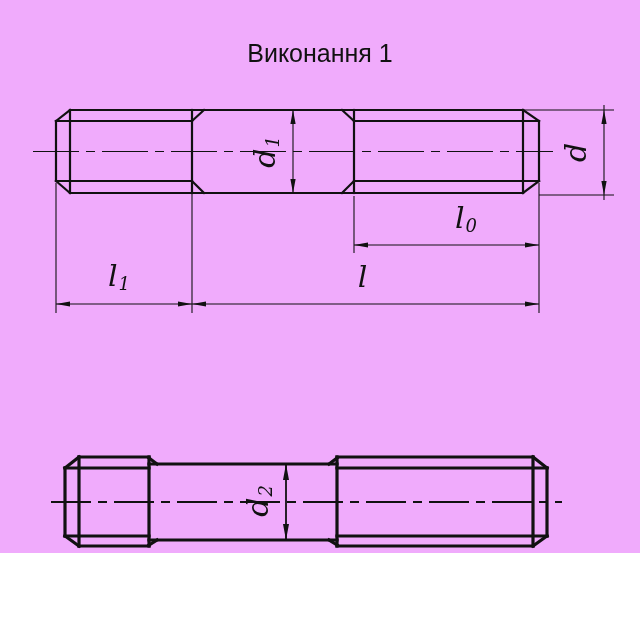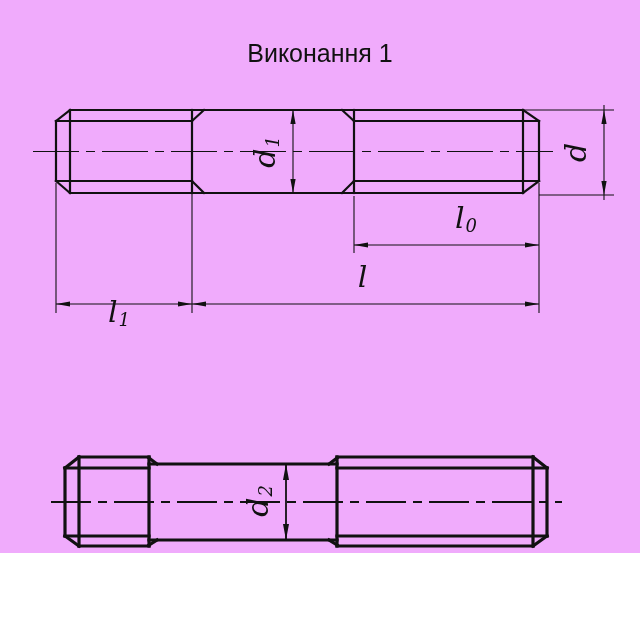--- a/index.html
+++ b/index.html
@@ -25,21 +25,21 @@
     font-style:italic;
     font-size:30px;line-height:1;
     color:#111111;
     white-space:nowrap;
     transform:translate(-50%,-50%);
   }
   .dim-label.rot{transform:translate(-50%,-50%) rotate(-90deg);}
   .dim-label sub{font-size:0.6em;vertical-align:-0.22em;margin-left:1px;}
   .lbl-l0{left:446px;top:219px;margin-left:20px;}
   .lbl-l{left:363px;top:278px;}
-  .lbl-l1{left:119px;top:277px;margin-top:36px;}
+  .lbl-l1{left:119px;top:277px;}
   .lbl-d{left:577px;top:152px;}
   .lbl-d1{left:266px;top:152px;}
   .lbl-d2{left:259px;top:501px;}
 </style>
 </head>
 <body>
 
 <div class="canvas">
 
   <svg width="640" height="621" viewBox="0 0 640 621">

